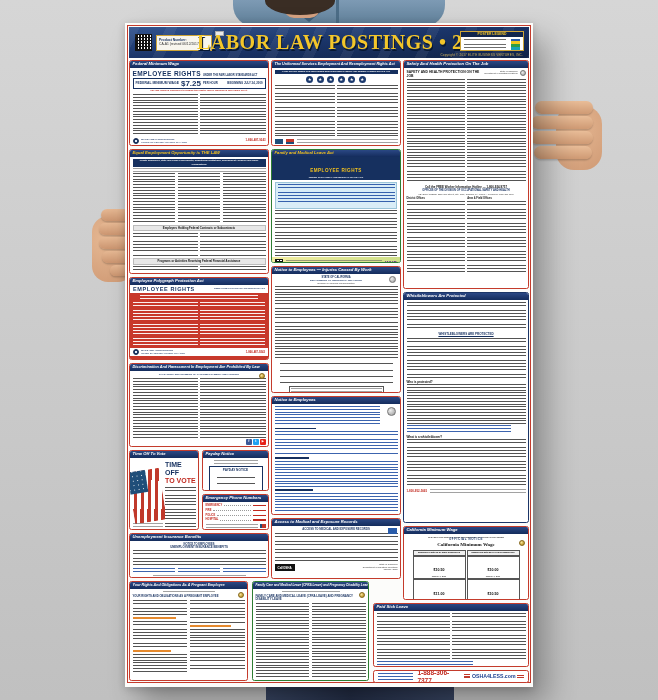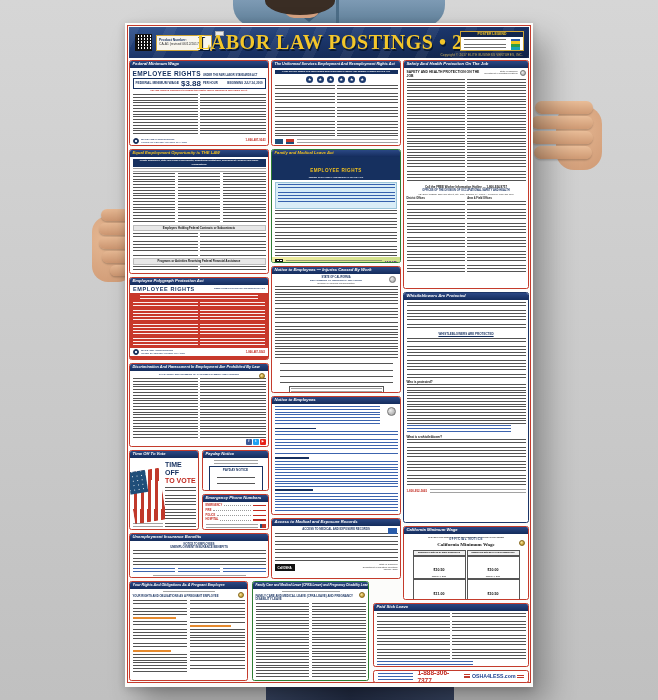--- a/index.html
+++ b/index.html
@@ -138,21 +138,21 @@
 
     <div class="p" style="left:4px;top:37px;width:140px;height:86px">
       <div class="ph">Federal Minimum Wage</div>
       <div class="pb">
         <div style="display:flex;align-items:flex-end;gap:2px">
           <span class="navy" style="font:bold 6.5px/7px 'Liberation Sans',sans-serif;letter-spacing:.4px">EMPLOYEE RIGHTS</span>
           <span class="navy" style="font:bold 2.6px/3px 'Liberation Sans',sans-serif">UNDER THE FAIR LABOR STANDARDS ACT</span>
         </div>
         <div style="display:flex;align-items:center;gap:2px;border:.8px solid #16305f;margin-top:1px;padding:0 2px">
           <span class="navy" style="font:bold 3.4px/5px 'Liberation Sans',sans-serif">FEDERAL MINIMUM WAGE</span>
-          <span class="navy" style="font:bold 8px/9px 'Liberation Sans',sans-serif">$3.88</span>
+          <span class="navy" style="font:bold 8px/9px 'Liberation Sans',sans-serif">$7.25</span>
           <span class="navy" style="font:bold 2.8px/3px 'Liberation Sans',sans-serif">PER HOUR</span>
           <span class="navy" style="font:bold 2.8px/3px 'Liberation Sans',sans-serif;margin-left:auto">BEGINNING JULY 24, 2009</span>
         </div>
         <div class="red ctr" style="font:bold 2.4px/3.6px 'Liberation Sans',sans-serif">The law requires employers to display this poster where employees can readily see it.</div>
         <div class="cols">
           <div class="tl" style="height:42px"></div>
           <div class="tl" style="height:42px"></div>
         </div>
         <div style="display:flex;align-items:center;gap:2px;margin-top:2px">
           <span class="whd" style="width:6.5px;height:6.5px"></span>

